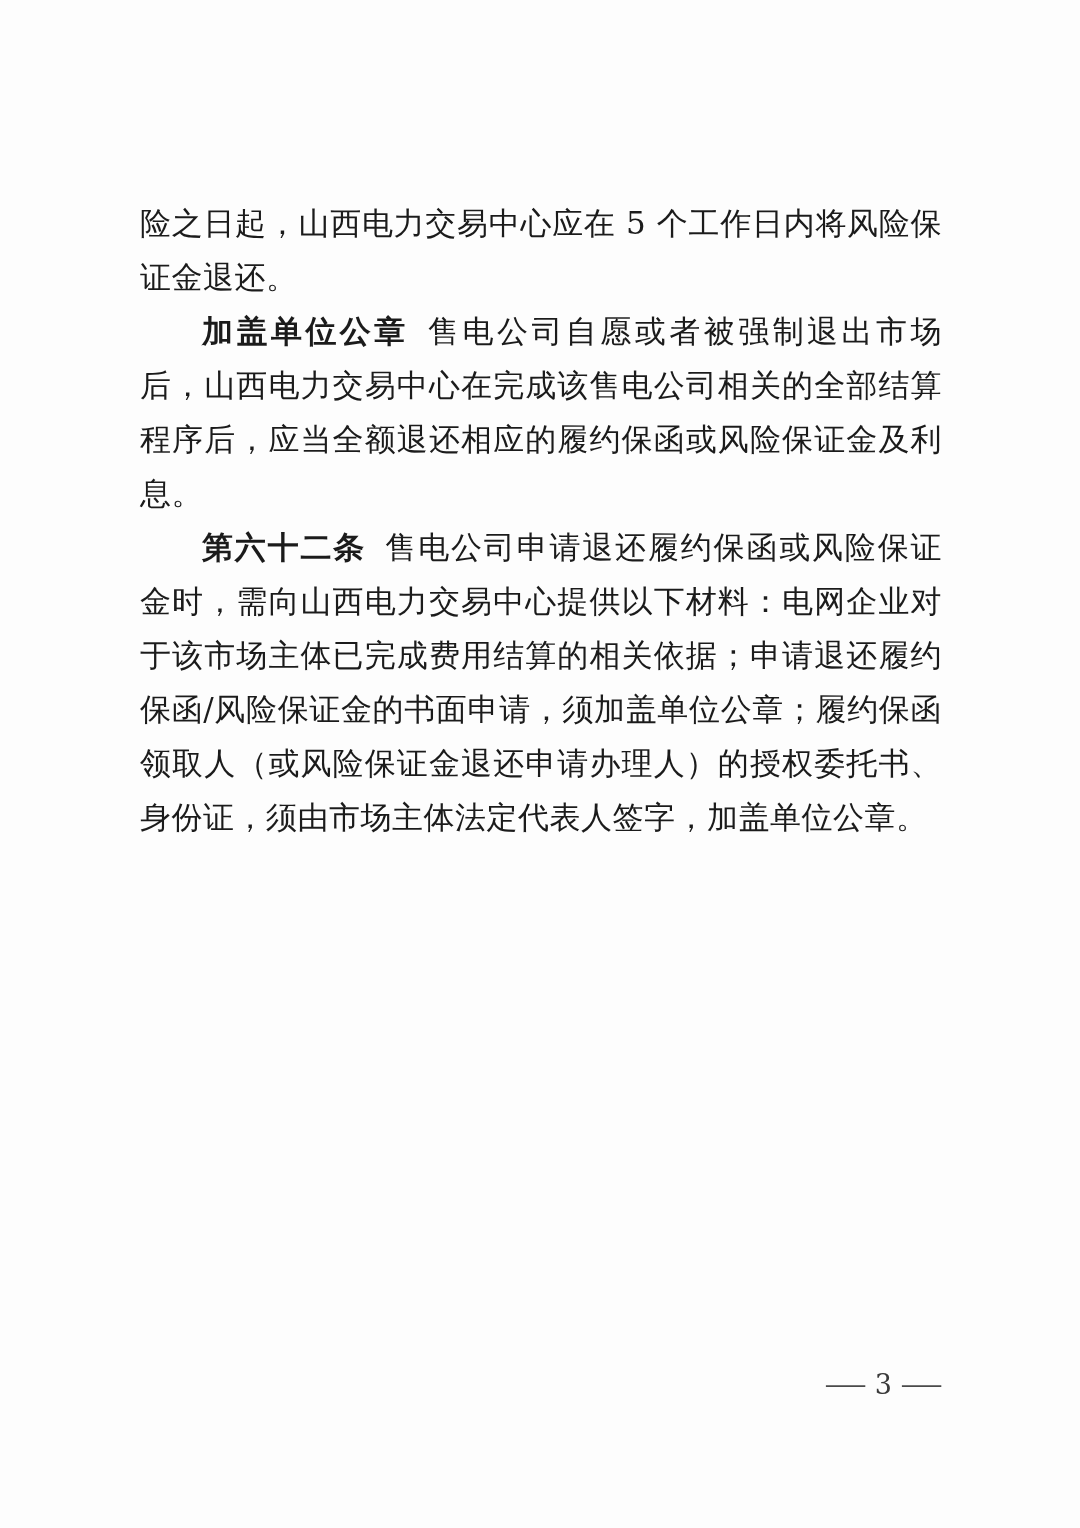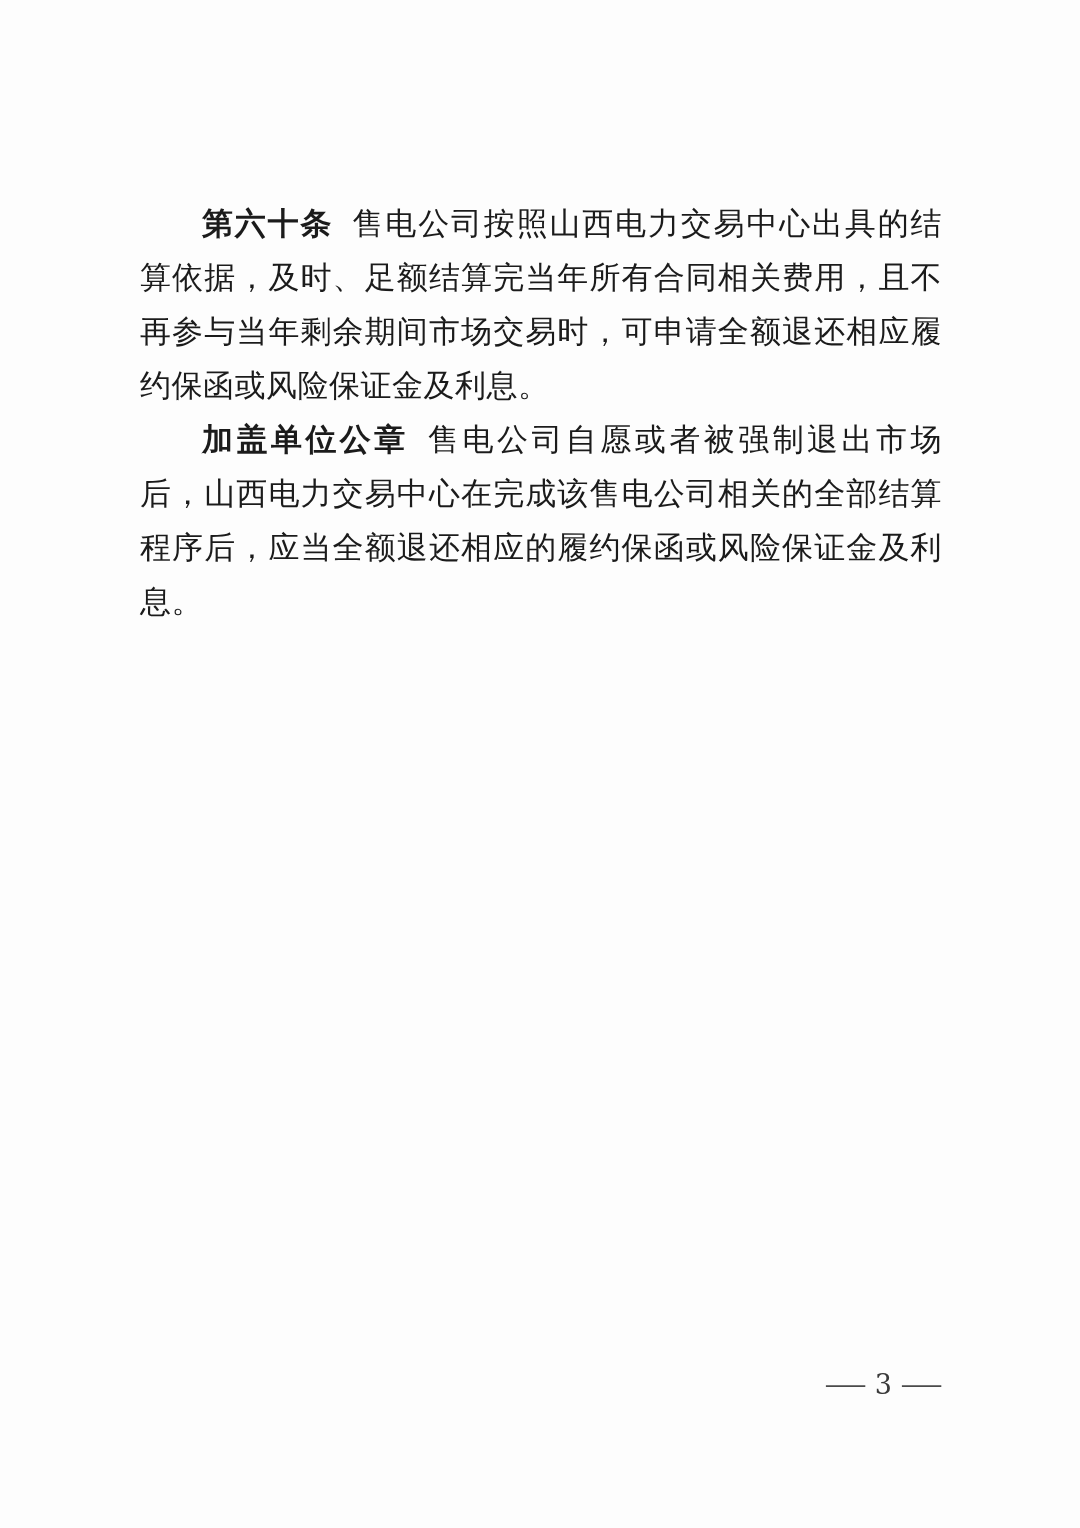--- a/index.html
+++ b/index.html
@@ -59,26 +59,27 @@
     color: #4a4a4a;
   }
 </style>
 </head>
 <body>
 
 <div class="page">
 
   <main class="body-text">
 
+    <p>险之日起，山西电力交易中心应在 5 个工作日内将风险保证金退还。</p>
 
 
-    <p class="indent"><span class="lead">第六十条</span><span>售电公司按照山西电力交易中心出具的结算依据，及时、足额结算完当年所有合同相关费用，且不再参与当年剩余期间市场交易时，可申请全额退还相应履约保函或风险保证金及利息。</span></p>
 
     <p class="indent"><span class="lead">加盖单位公章</span><span>售电公司自愿或者被强制退出市场后，山西电力交易中心在完成该售电公司相关的全部结算程序后，应当全额退还相应的履约保函或风险保证金及利息。</span></p>
 
+    <p class="indent"><span class="lead">第六十二条</span><span>售电公司申请退还履约保函或风险保证金时，需向山西电力交易中心提供以下材料：电网企业对于该市场主体已完成费用结算的相关依据；申请退还履约保函/风险保证金的书面申请，须加盖单位公章；履约保函领取人（或风险保证金退还申请办理人）的授权委托书、身份证，须由市场主体法定代表人签字，加盖单位公章。</span></p>
 
   </main>
 
   <footer class="footer-pageno">
     <span class="dash">—</span>
     <span>3</span>
     <span class="dash">—</span>
   </footer>
 
 </div>

